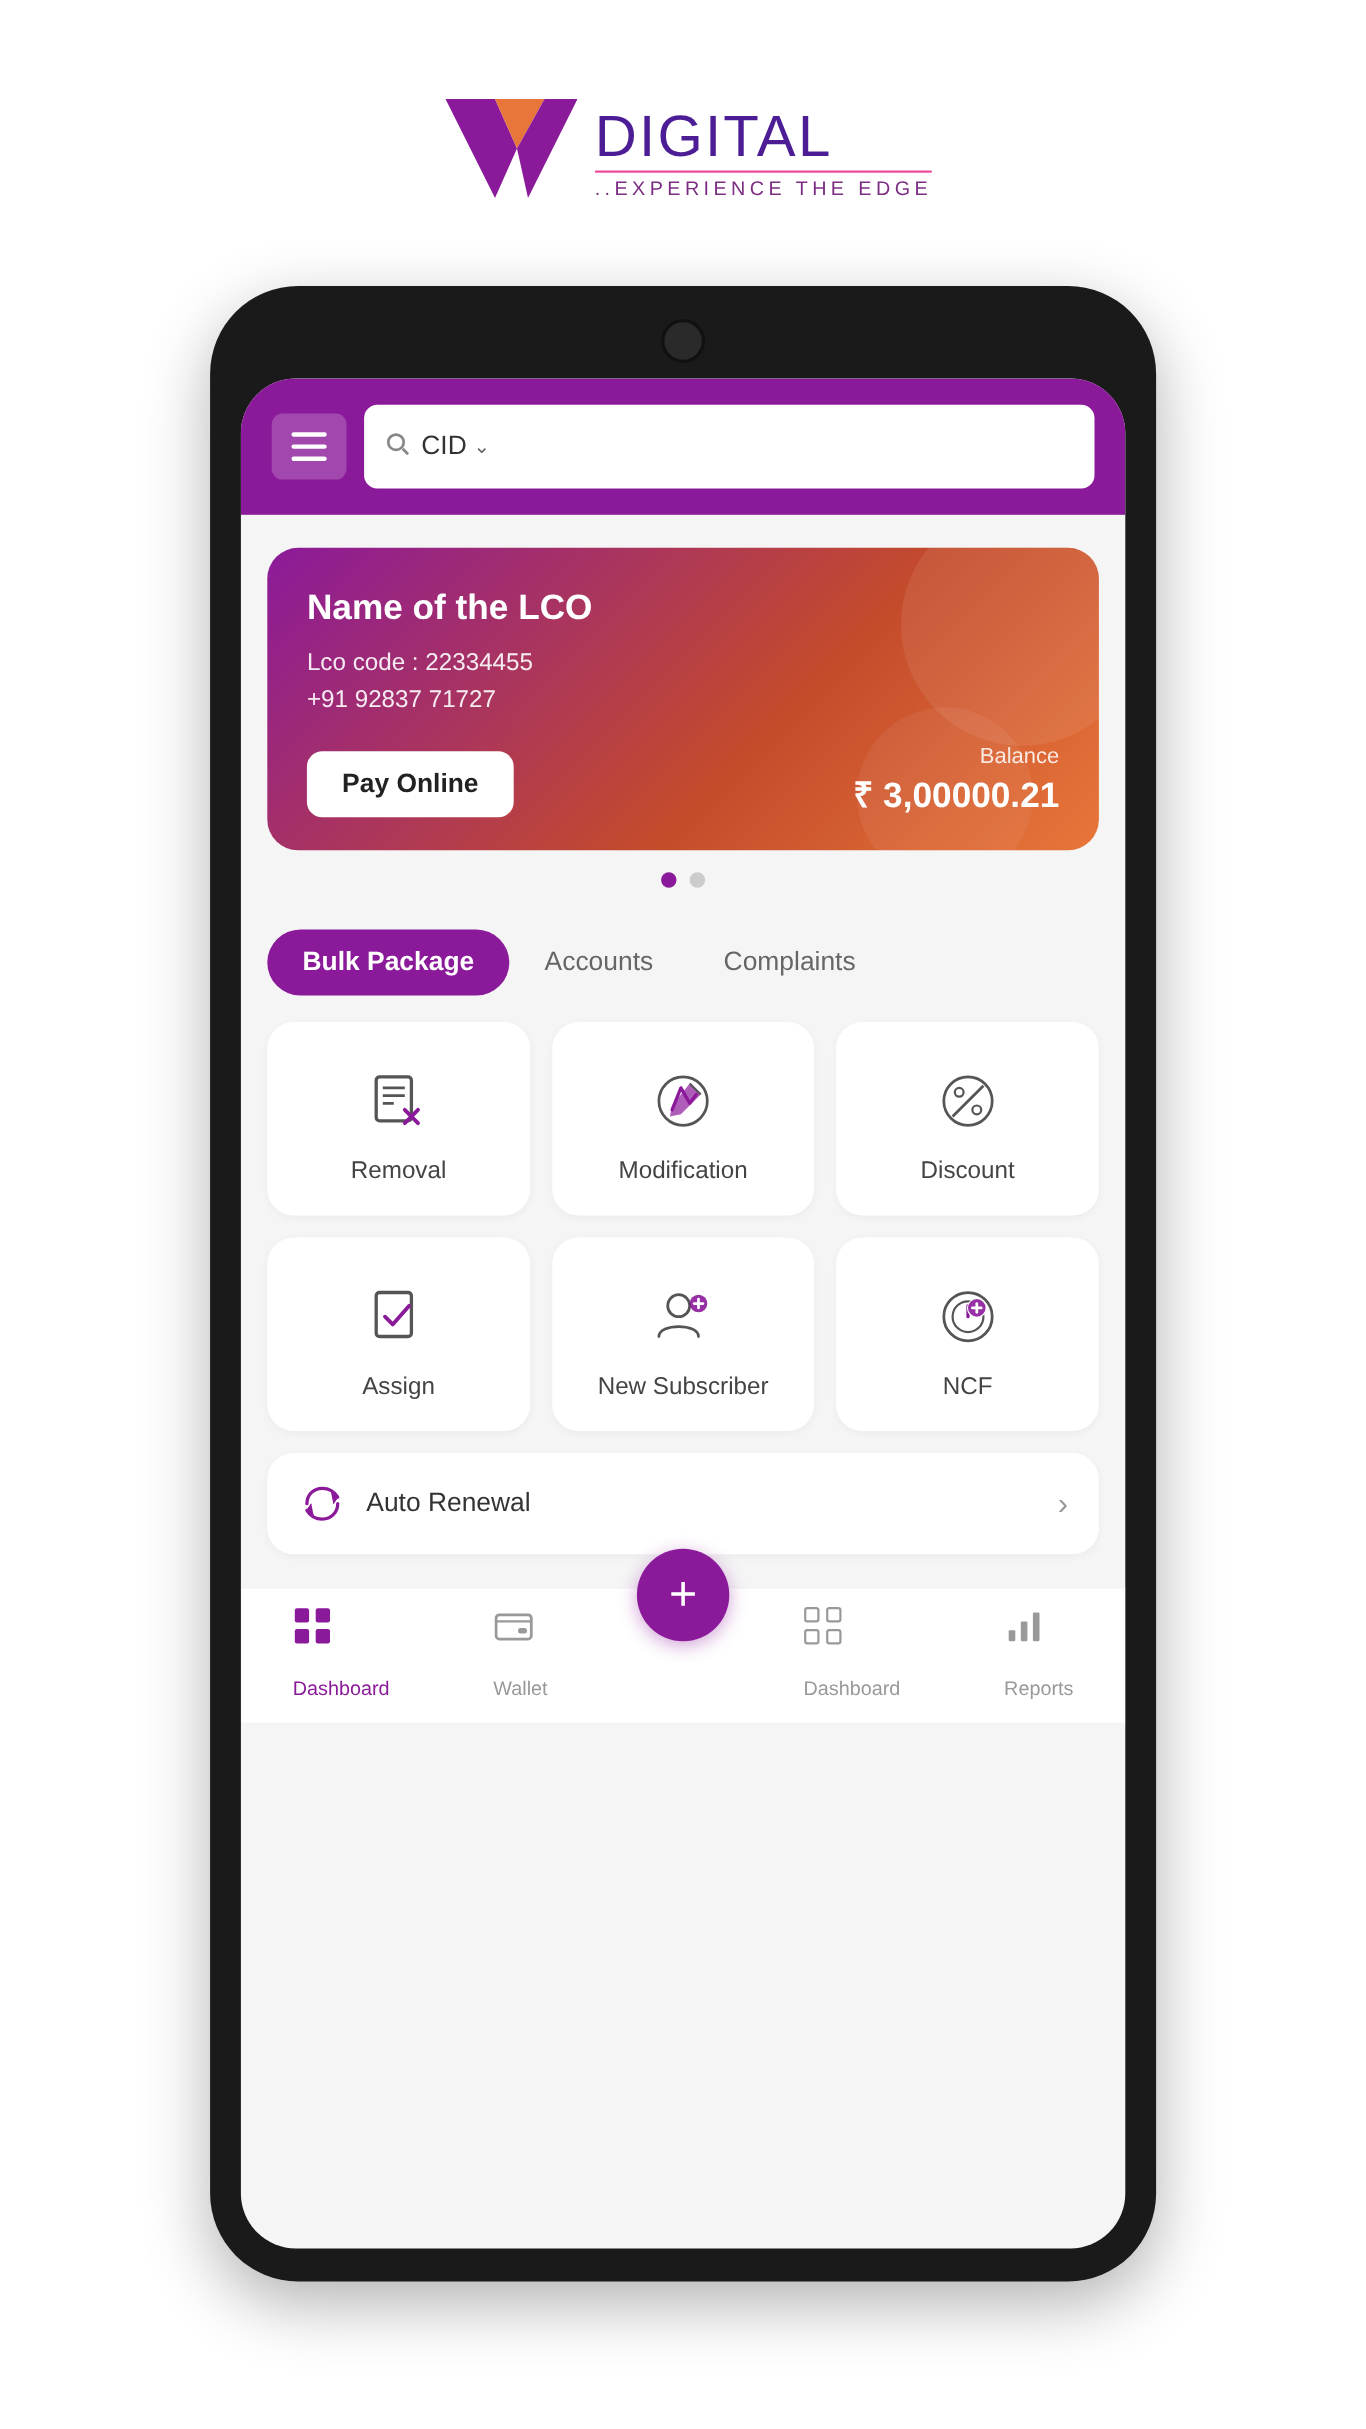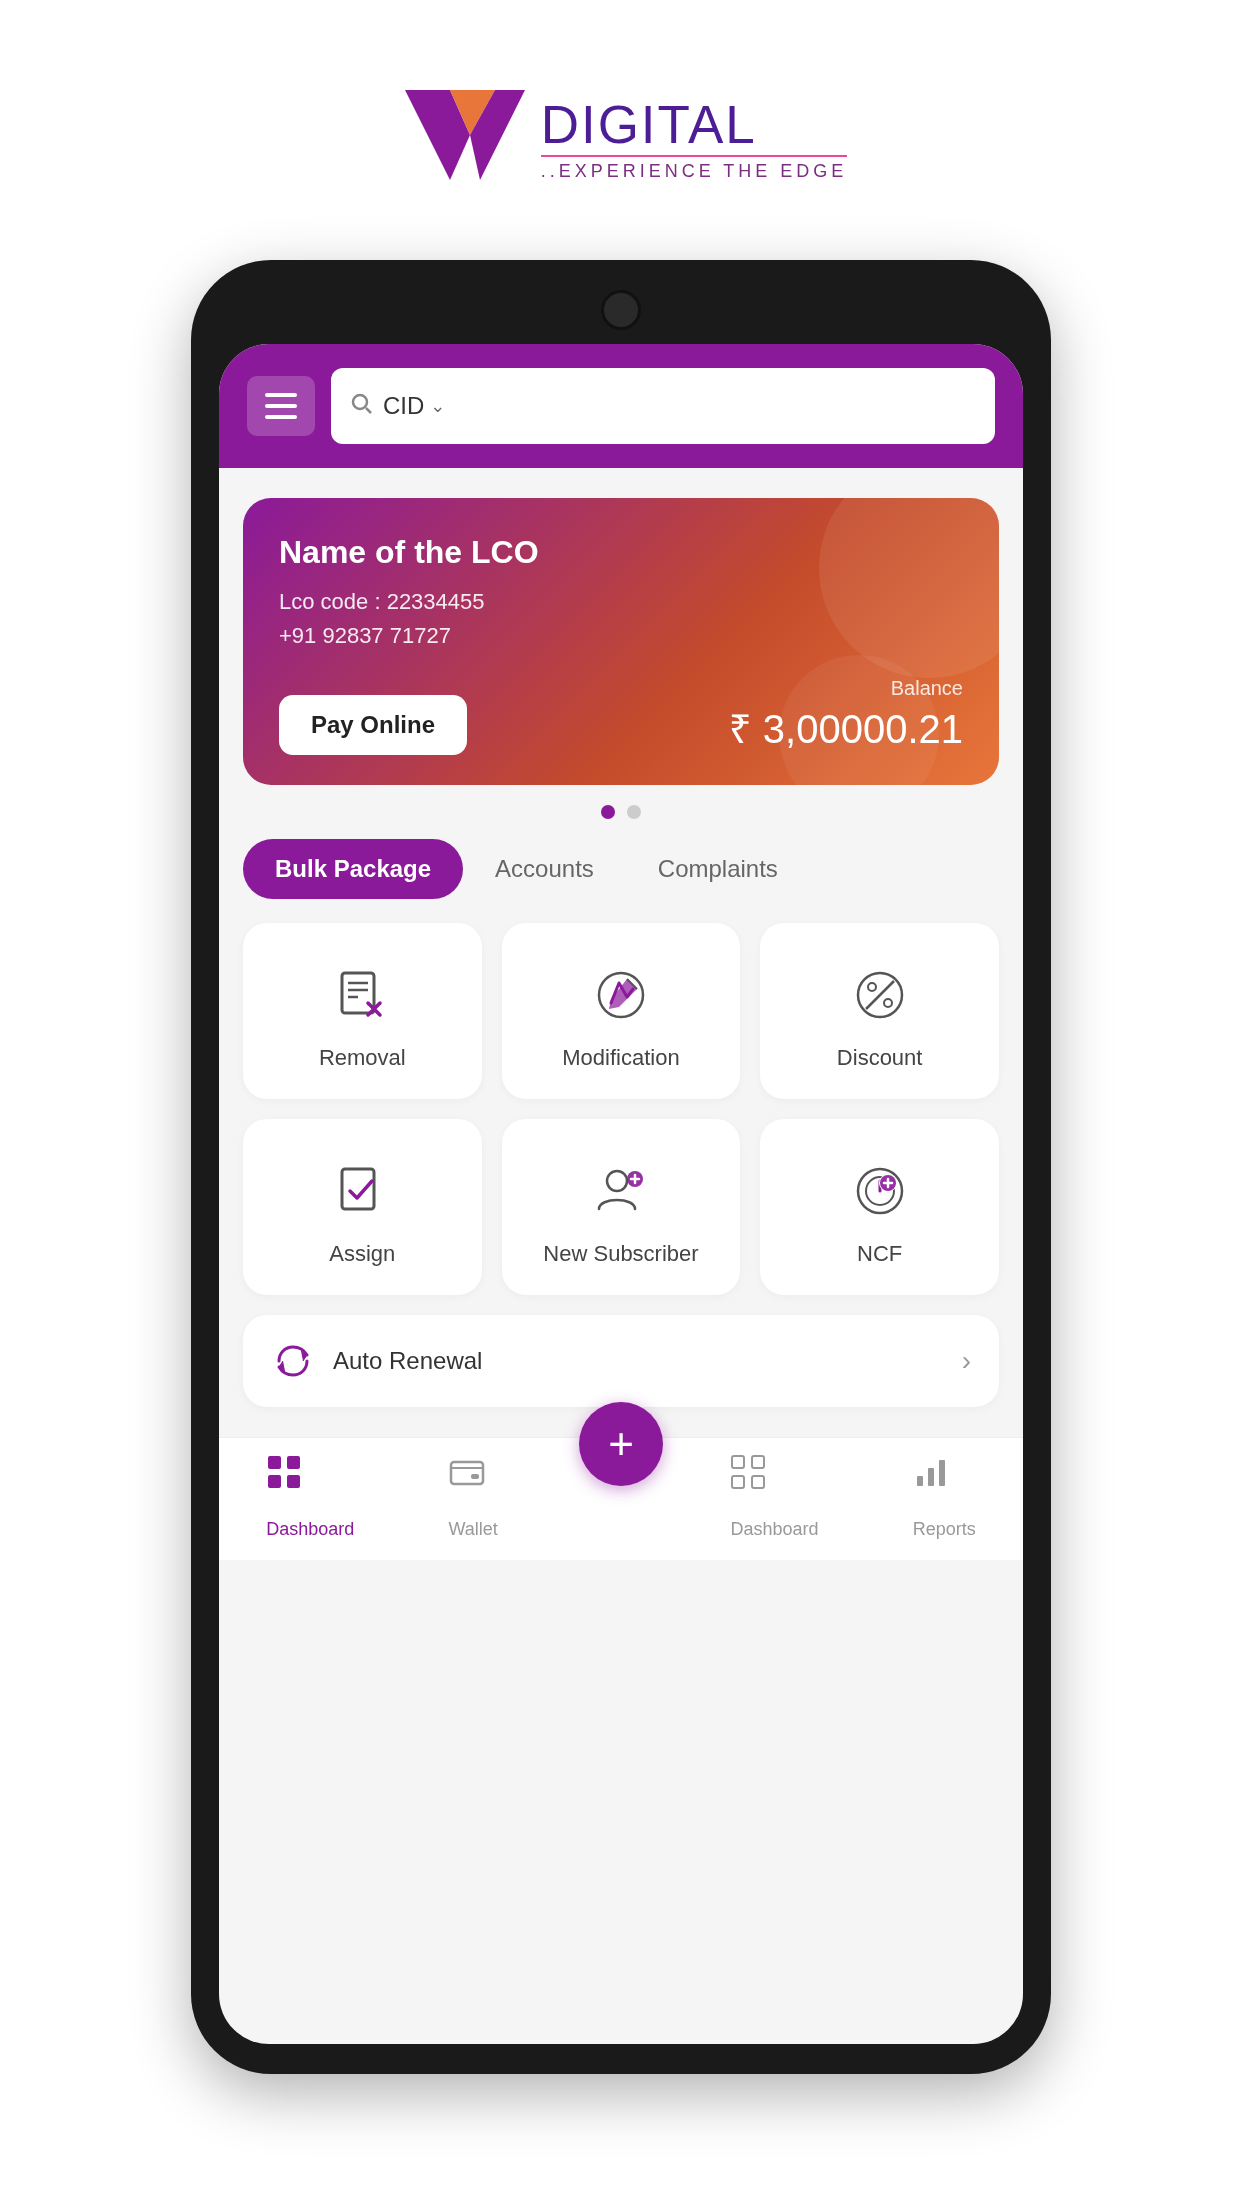--- a/index.html
+++ b/index.html
@@ -203,22 +203,22 @@
     .balance-block {
       text-align: right;
       position: relative;
       z-index: 1;
     }
     .balance-label {
       font-size: 20px;
       opacity: 0.85;
     }
     .balance-amount {
-      font-size: 40px;
-      font-weight: 400;
+      font-size: 32px;
+      font-weight: 700;
     }
 
     
     .dots-indicator {
       display: flex;
       justify-content: center;
       gap: 12px;
       margin: 20px 0;
     }
     .dot {
@@ -240,20 +240,21 @@
     }
     .tab-btn {
       padding: 16px 32px;
       font-size: 24px;
       border: none;
       background: none;
       cursor: pointer;
       border-radius: 30px;
       color: #666;
       font-weight: 500;
+      margin-top: 18px;
     }
     .tab-btn.active {
       background: #8b1a9a;
       color: white;
       font-weight: 600;
     }
 
     
     .grid-section {
       padding: 0 24px;

